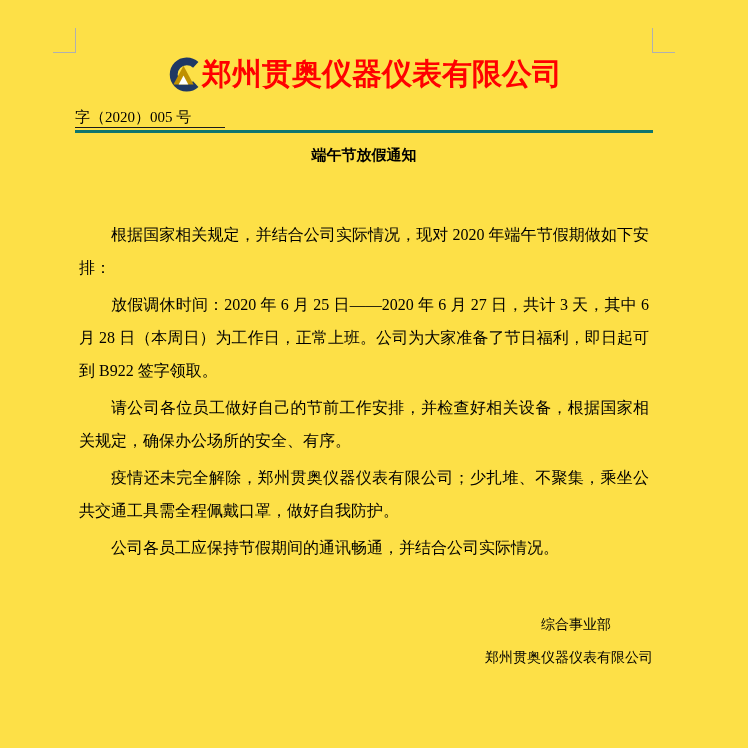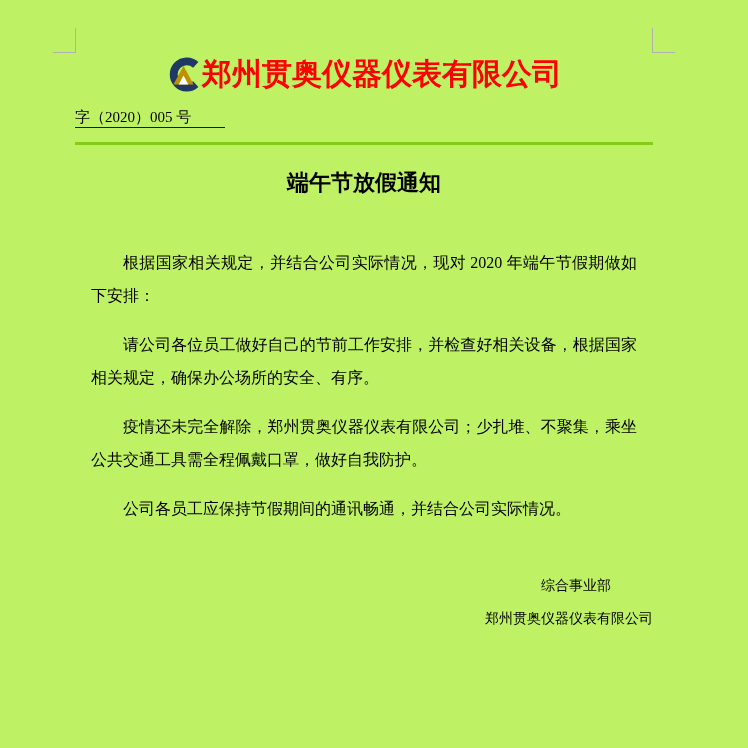--- a/index.html
+++ b/index.html
@@ -5,21 +5,21 @@
   html, body { margin: 0; padding: 0; }
   body {
     width: 748px; height: 748px;
     background: #ffffff;
     font-family: "Liberation Serif", "DejaVu Serif", serif;
     color: #000000;
   }
   .page {
     position: relative;
     width: 748px; height: 748px;
-    background: #bef264;
+    background: #fde047;
     overflow: hidden;
   }
   
   .crop-mark { position: absolute; width: 22px; height: 24px; top: 28px; }
   .crop-mark.left  { left: 53px;  border-right: 1px solid #b0b0b0; border-bottom: 1px solid #b0b0b0; }
   .crop-mark.right { left: 652px; border-left: 1px solid #b0b0b0;  border-bottom: 1px solid #b0b0b0; }
 
   .content {
     position: absolute;
     left: 75px; top: 0;
@@ -36,38 +36,38 @@
     font-size: 30px;
     font-weight: bold;
     color: #FF0000;
     white-space: nowrap;
     line-height: 1.1;
   }
   .docnum-row {
     margin-top: 15px;
     font-size: 15px;
     line-height: 20px;
-    border-bottom: 3px solid #84cc16;
-    padding-bottom: 14px;
+    border-bottom: 3px solid #0f766e;
+    padding-bottom: 2px;
   }
   .docnum-text {
     display: inline-block;
     padding-right: 34px;
     border-bottom: 1px solid #1a1a1a;
   }
   .notice-title {
-    margin-top: 26px;
+    margin-top: 10px;
     text-align: center;
-    font-size: 22px;
+    font-size: 15px;
     font-weight: bold;
     line-height: 24px;
   }
   .body-text { margin-top: 51px; }
   .body-text p {
-    margin: 16px;
+    margin: 4px;
     font-size: 16px;
     line-height: 33px;
     text-indent: 2em;
     text-align: justify;
     word-break: break-all;
   }
   .signature {
     margin-top: 44px;
     text-align: right;
     font-size: 14px;
@@ -97,20 +97,21 @@
     </div>
 
     <div class="docnum-row">
       <span class="docnum-text">字（2020）005 号</span>
     </div>
 
     <div class="notice-title">端午节放假通知</div>
 
     <div class="body-text">
       <p>根据国家相关规定，并结合公司实际情况，现对 2020 年端午节假期做如下安排：</p>
+      <p>放假调休时间：2020 年 6 月 25 日——2020 年 6 月 27 日，共计 3 天，其中 6 月 28 日（本周日）为工作日，正常上班。公司为大家准备了节日福利，即日起可到 B922 签字领取。</p>
       <p>请公司各位员工做好自己的节前工作安排，并检查好相关设备，根据国家相关规定，确保办公场所的安全、有序。</p>
       <p>疫情还未完全解除，郑州贯奥仪器仪表有限公司；少扎堆、不聚集，乘坐公共交通工具需全程佩戴口罩，做好自我防护。</p>
       <p>公司各员工应保持节假期间的通讯畅通，并结合公司实际情况。</p>
     </div>
 
     <div class="signature">
       <div><span class="dept">综合事业部</span></div>
       <div>郑州贯奥仪器仪表有限公司</div>
     </div>
 

